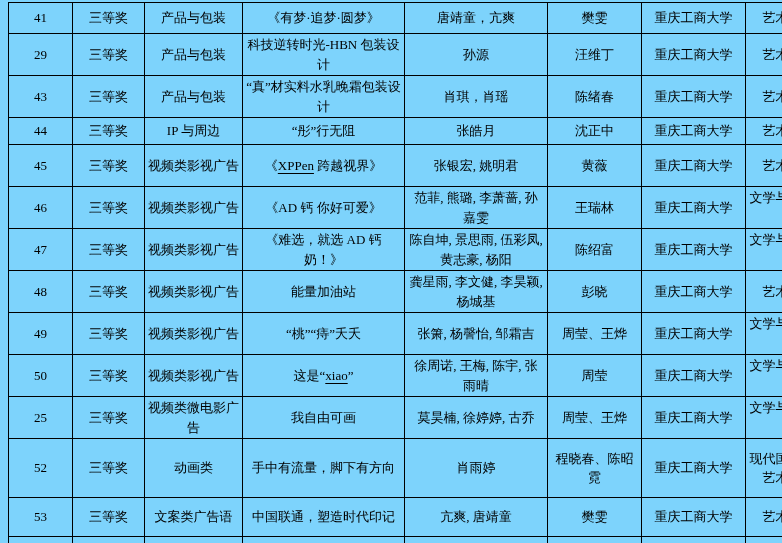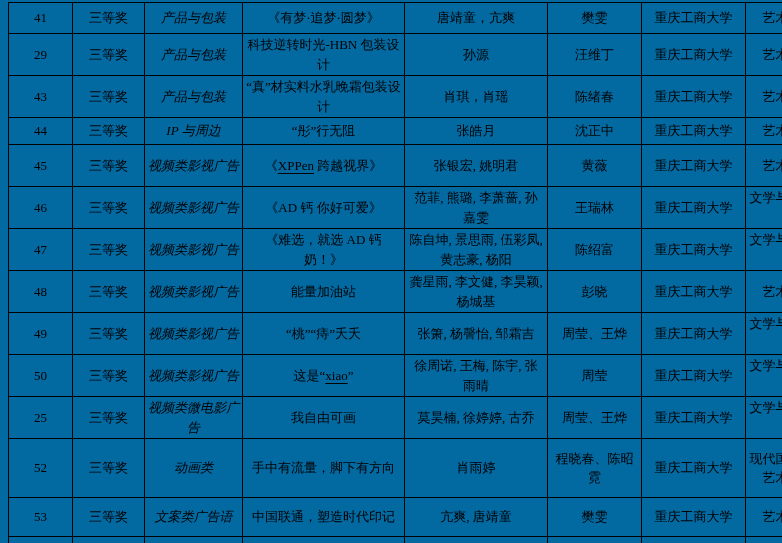--- a/index.html
+++ b/index.html
@@ -1,19 +1,19 @@
 <!DOCTYPE html>
 <html><head>
 <meta charset="utf-8">
 <style>
   html,body{margin:0;padding:0;background:#ffffff;}
   .page{
     position:relative;
     width:782px;height:543px;
-    background:#0369a1;
+    background:#7dd3fc;
     overflow:hidden;
     box-sizing:border-box;
     padding:2px 7px 0 8px;
     font-family:"Liberation Serif","DejaVu Serif",serif;
   }
   table.awards{
     border-collapse:collapse;
     table-layout:fixed;
     width:767px;
     font-size:13px;
@@ -23,21 +23,21 @@
   table.awards td{
     border:1px solid #000000;
     text-align:center;
     vertical-align:middle;
     padding:1px 3px;
     overflow:hidden;
     word-break:break-all;
   }
   td.col-no{width:57px;}
   td.col-award{width:65px;}
-  td.col-category{width:91px;font-style:italic;}
+  td.col-category{width:91px;}
   td.col-title{width:155px;padding:1px 3px;}
   td.col-authors{width:136px;padding:1px 4px;}
   td.col-advisor{width:87px;font-family:Liberation Serif, serif;}
   td.col-university{width:97px;}
   td.col-college{width:79px;padding:1px 9px;}
   .spellcheck{
     text-decoration-line:underline;
     text-decoration-style:wavy;
     text-decoration-color:#ff0000;
     text-decoration-thickness:1px;

